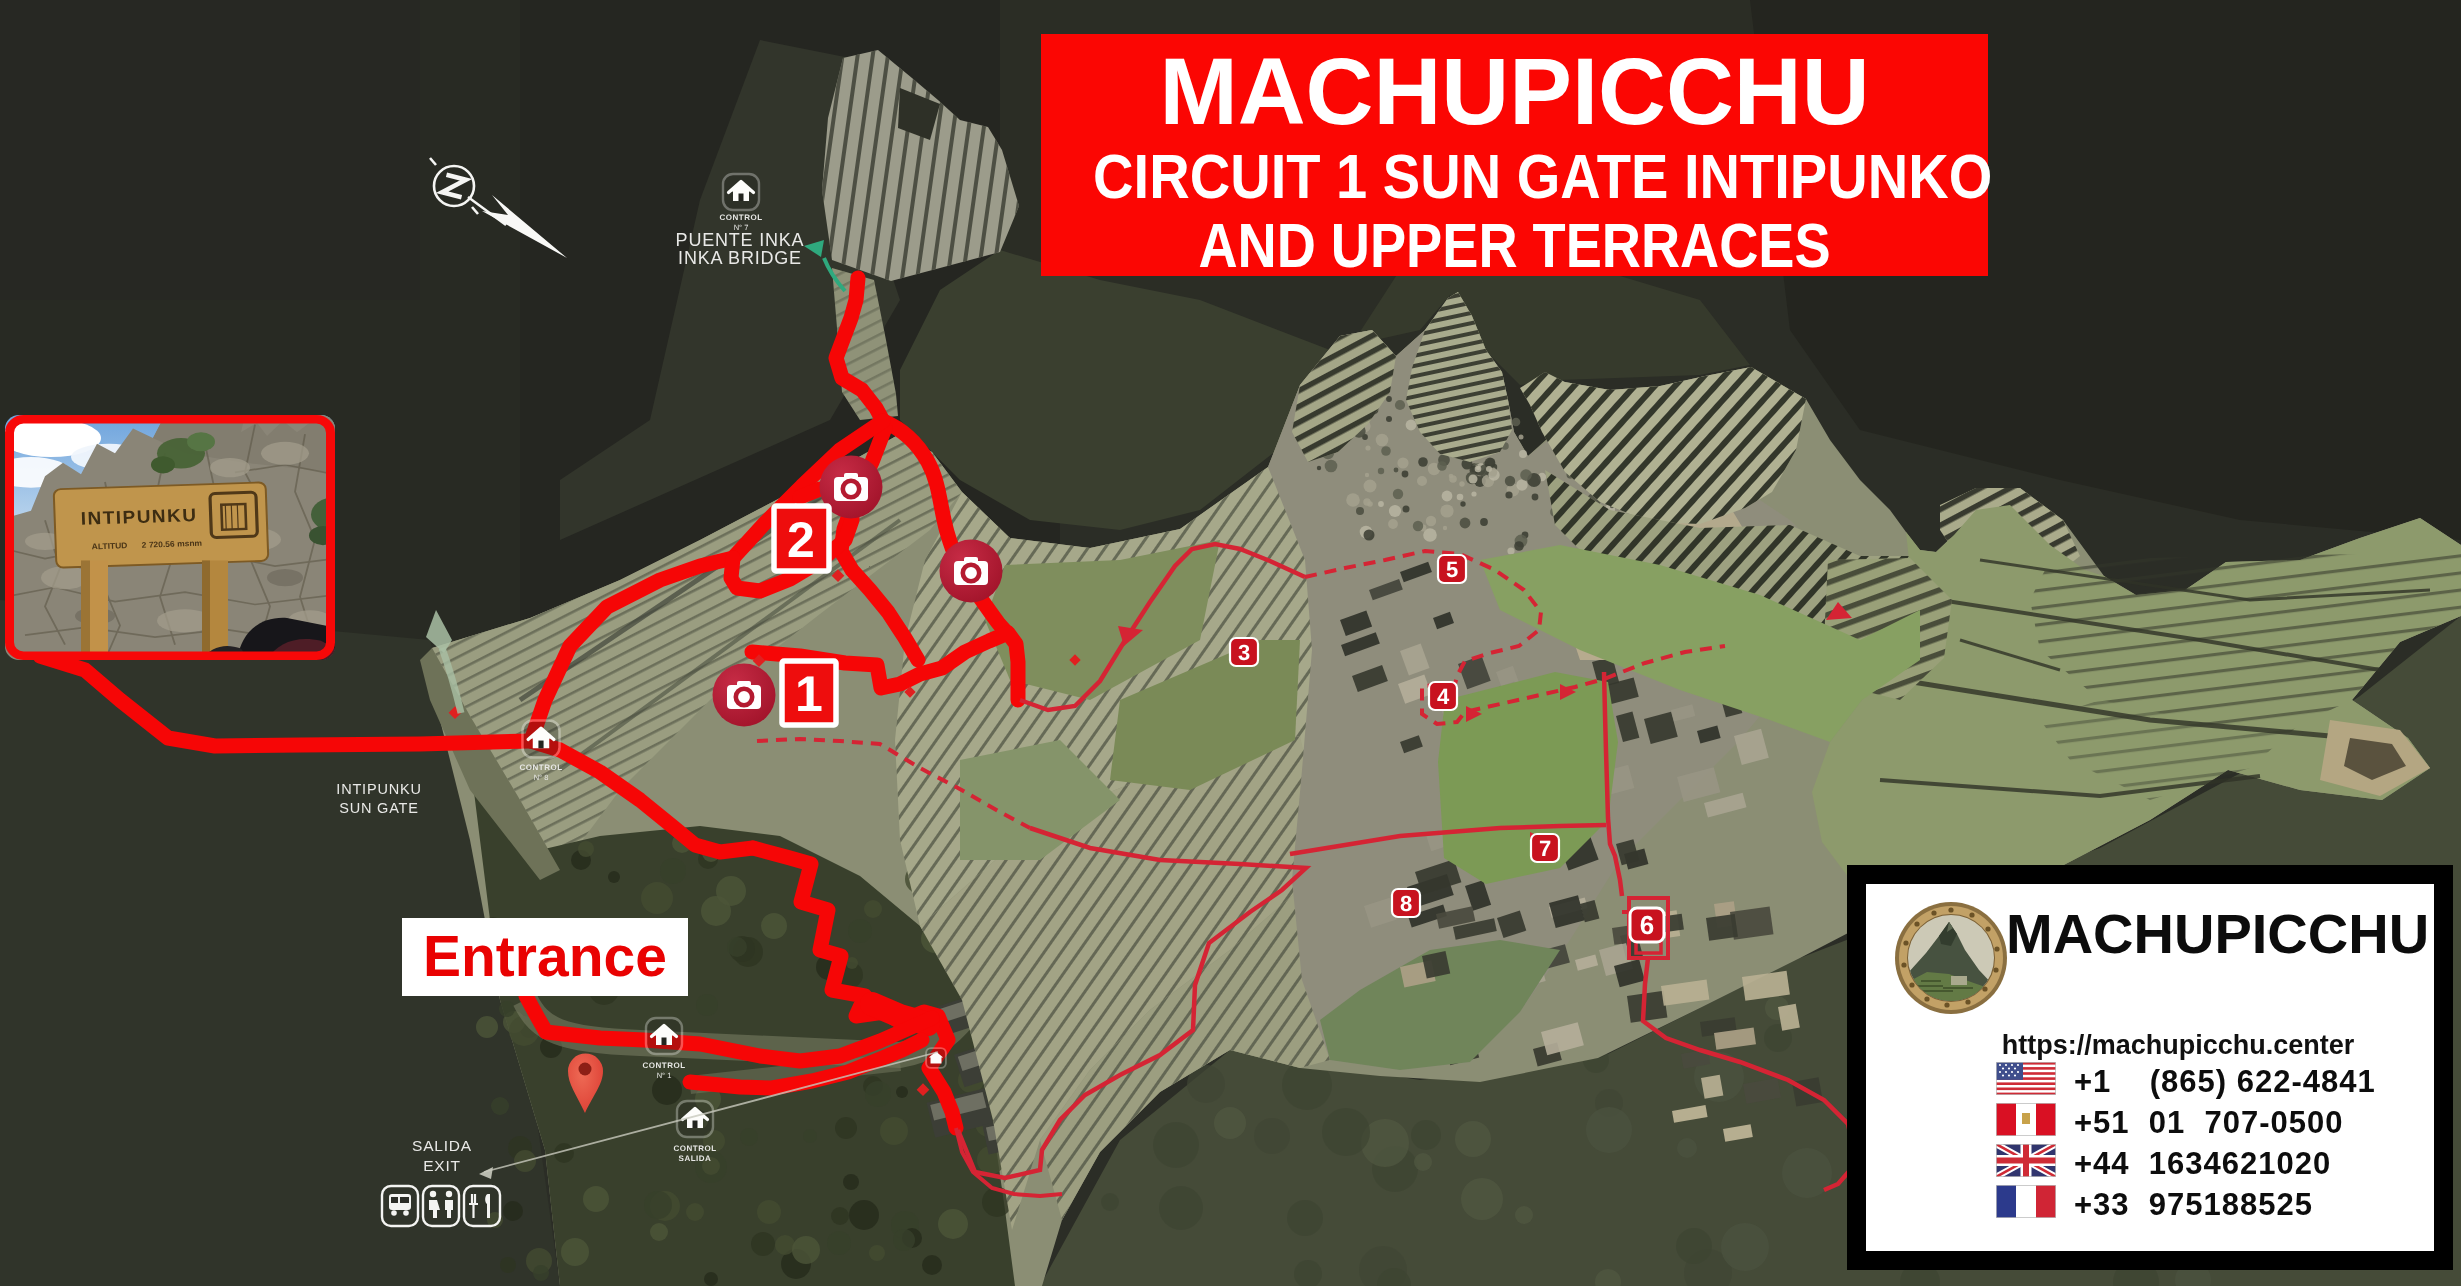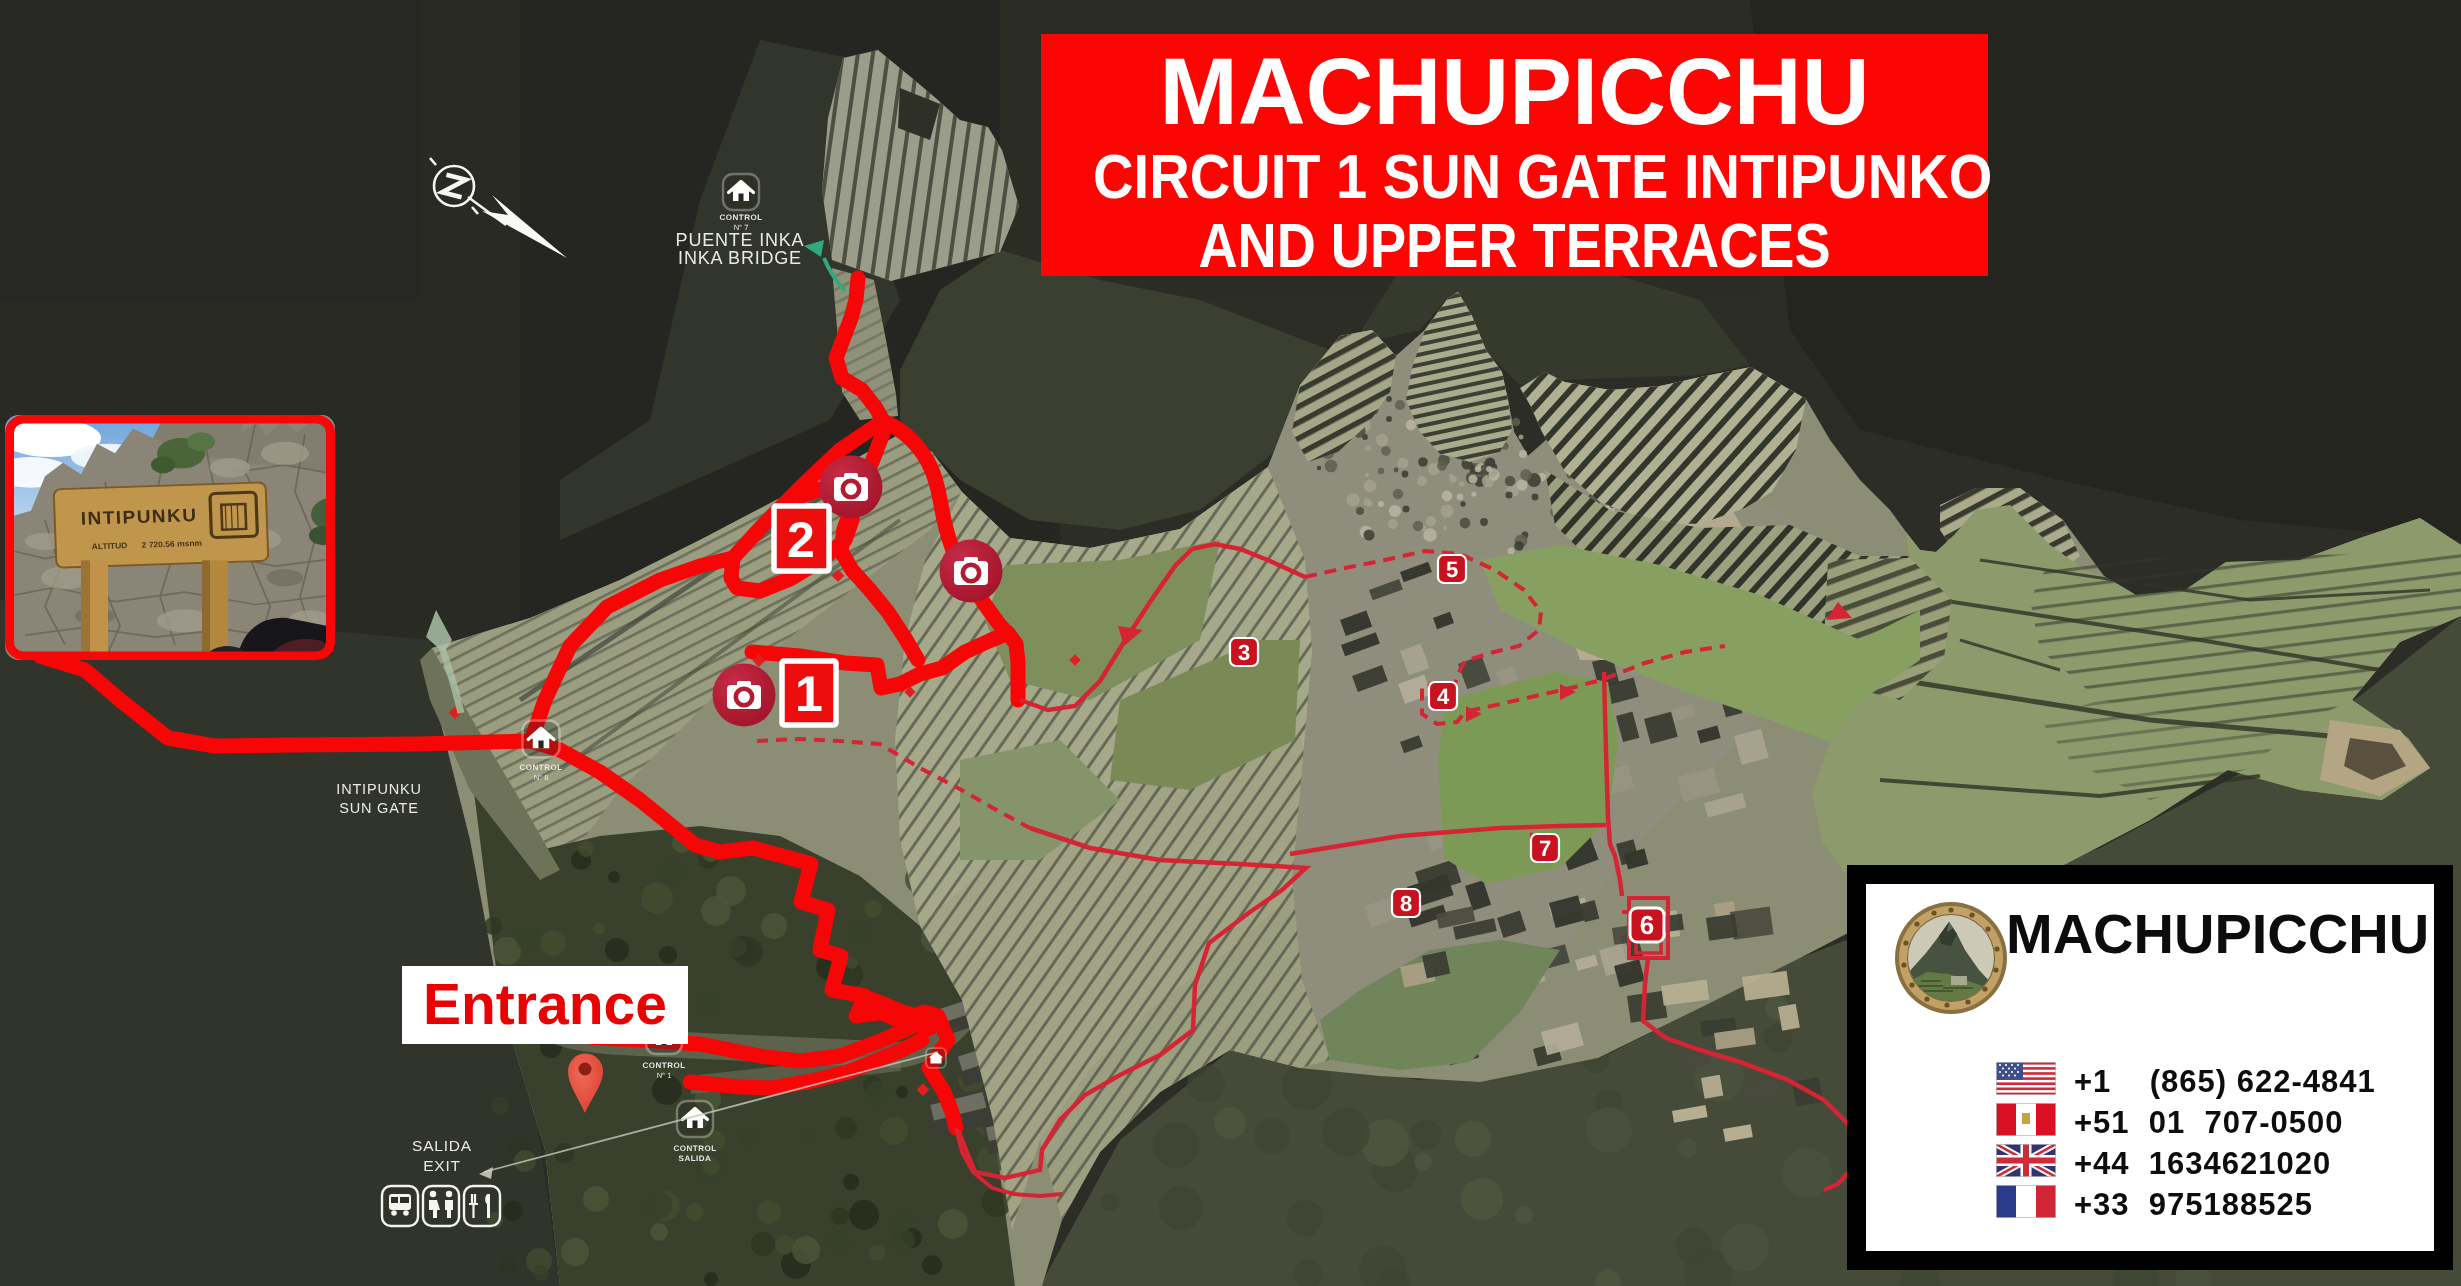--- a/index.html
+++ b/index.html
@@ -740,21 +740,21 @@
 </svg>
 
 <div class="abs" style="left:1041px;top:34px;width:947px;height:242px;background:#fb0603;color:#fff;text-align:center;font-weight:bold;z-index:6;">
   <div style="font-size:94px;line-height:97px;margin-top:9px;white-space:nowrap;">MACHUPICCHU</div>
   <div style="font-size:63px;line-height:68px;margin-top:2px;white-space:nowrap;transform:scaleX(0.89);">CIRCUIT 1 SUN GATE INTIPUNKO</div>
   <div style="font-size:63px;line-height:66px;margin-top:2px;white-space:nowrap;transform:scaleX(0.86);">AND UPPER TERRACES</div>
 </div>
 
 
 
-<div class="abs" style="left:402px;top:918px;width:286px;height:78px;background:#fff;color:#e90202;font-weight:bold;font-size:57px;line-height:76px;text-align:center;z-index:6;margin-top:48px;">Entrance</div>
+<div class="abs" style="left:402px;top:918px;width:286px;height:78px;background:#fff;color:#e90202;font-weight:bold;font-size:57px;line-height:76px;text-align:center;z-index:6;">Entrance</div>
 
 <div class="abs" style="left:5px;top:415px;width:330px;height:245px;">
 <svg width="330" height="245" viewBox="0 0 330 256" preserveAspectRatio="none">
 <defs>
 <linearGradient id="skyg" x1="0" y1="0" x2="0" y2="1">
 <stop offset="0" stop-color="#6ea4dd"></stop>
             <stop offset="1" stop-color="#b8d3ec"></stop>
 </linearGradient>
 <clipPath id="photoclip">
             <rect x="0" y="0" width="330" height="256" rx="14"></rect>
@@ -870,20 +870,21 @@
 <path d="M17,75 L35,55 48,38 58,24 66,36 74,52 88,72 103,88 103,103 17,103 Z" fill="#475240"></path>
 <path d="M48,38 L58,24 66,36 60,48 50,46 Z" fill="#333d2e"></path>
 <path d="M58,24 L62,30 56,34 Z" fill="#5d6852"></path>
 <path d="M17,84 L36,74 58,76 80,84 103,92 103,103 17,103 Z" fill="#637a45"></path>
 <path d="M24,88 h28 M22,93 h40 M30,83 h20 M52,90 h30" stroke="#46582f" stroke-width="2"></path>
 <path d="M60,78 h16 v9 h-16 z" fill="#a9a98d"></path>
 </g>
 </svg>
 </div>
 <div class="abs" style="left:140px;right:8px;top:25px;text-align:right;color:#0c0c0c;font-weight:bold;font-size:56px;line-height:50px;white-space:nowrap;">MACHUPICCHU</div>
+<div class="abs" style="left:52px;top:146px;width:520px;text-align:center;color:#111;font-weight:bold;font-size:27px;">https://machupicchu.center</div>
 <div class="abs" style="left:130px;top:178px;width:60px;height:33px;">
 <svg width="60" height="33" viewBox="0 0 60 33">
 <rect width="60" height="33" fill="#fff"></rect>
 <g fill="#cf2b36">
               <rect y="0" width="60" height="2.6"></rect>
               <rect y="5.1" width="60" height="2.6"></rect>
               <rect y="10.2" width="60" height="2.6"></rect>
               <rect y="15.3" width="60" height="2.6"></rect>
               <rect y="20.4" width="60" height="2.6"></rect>
               <rect y="25.5" width="60" height="2.6"></rect>

